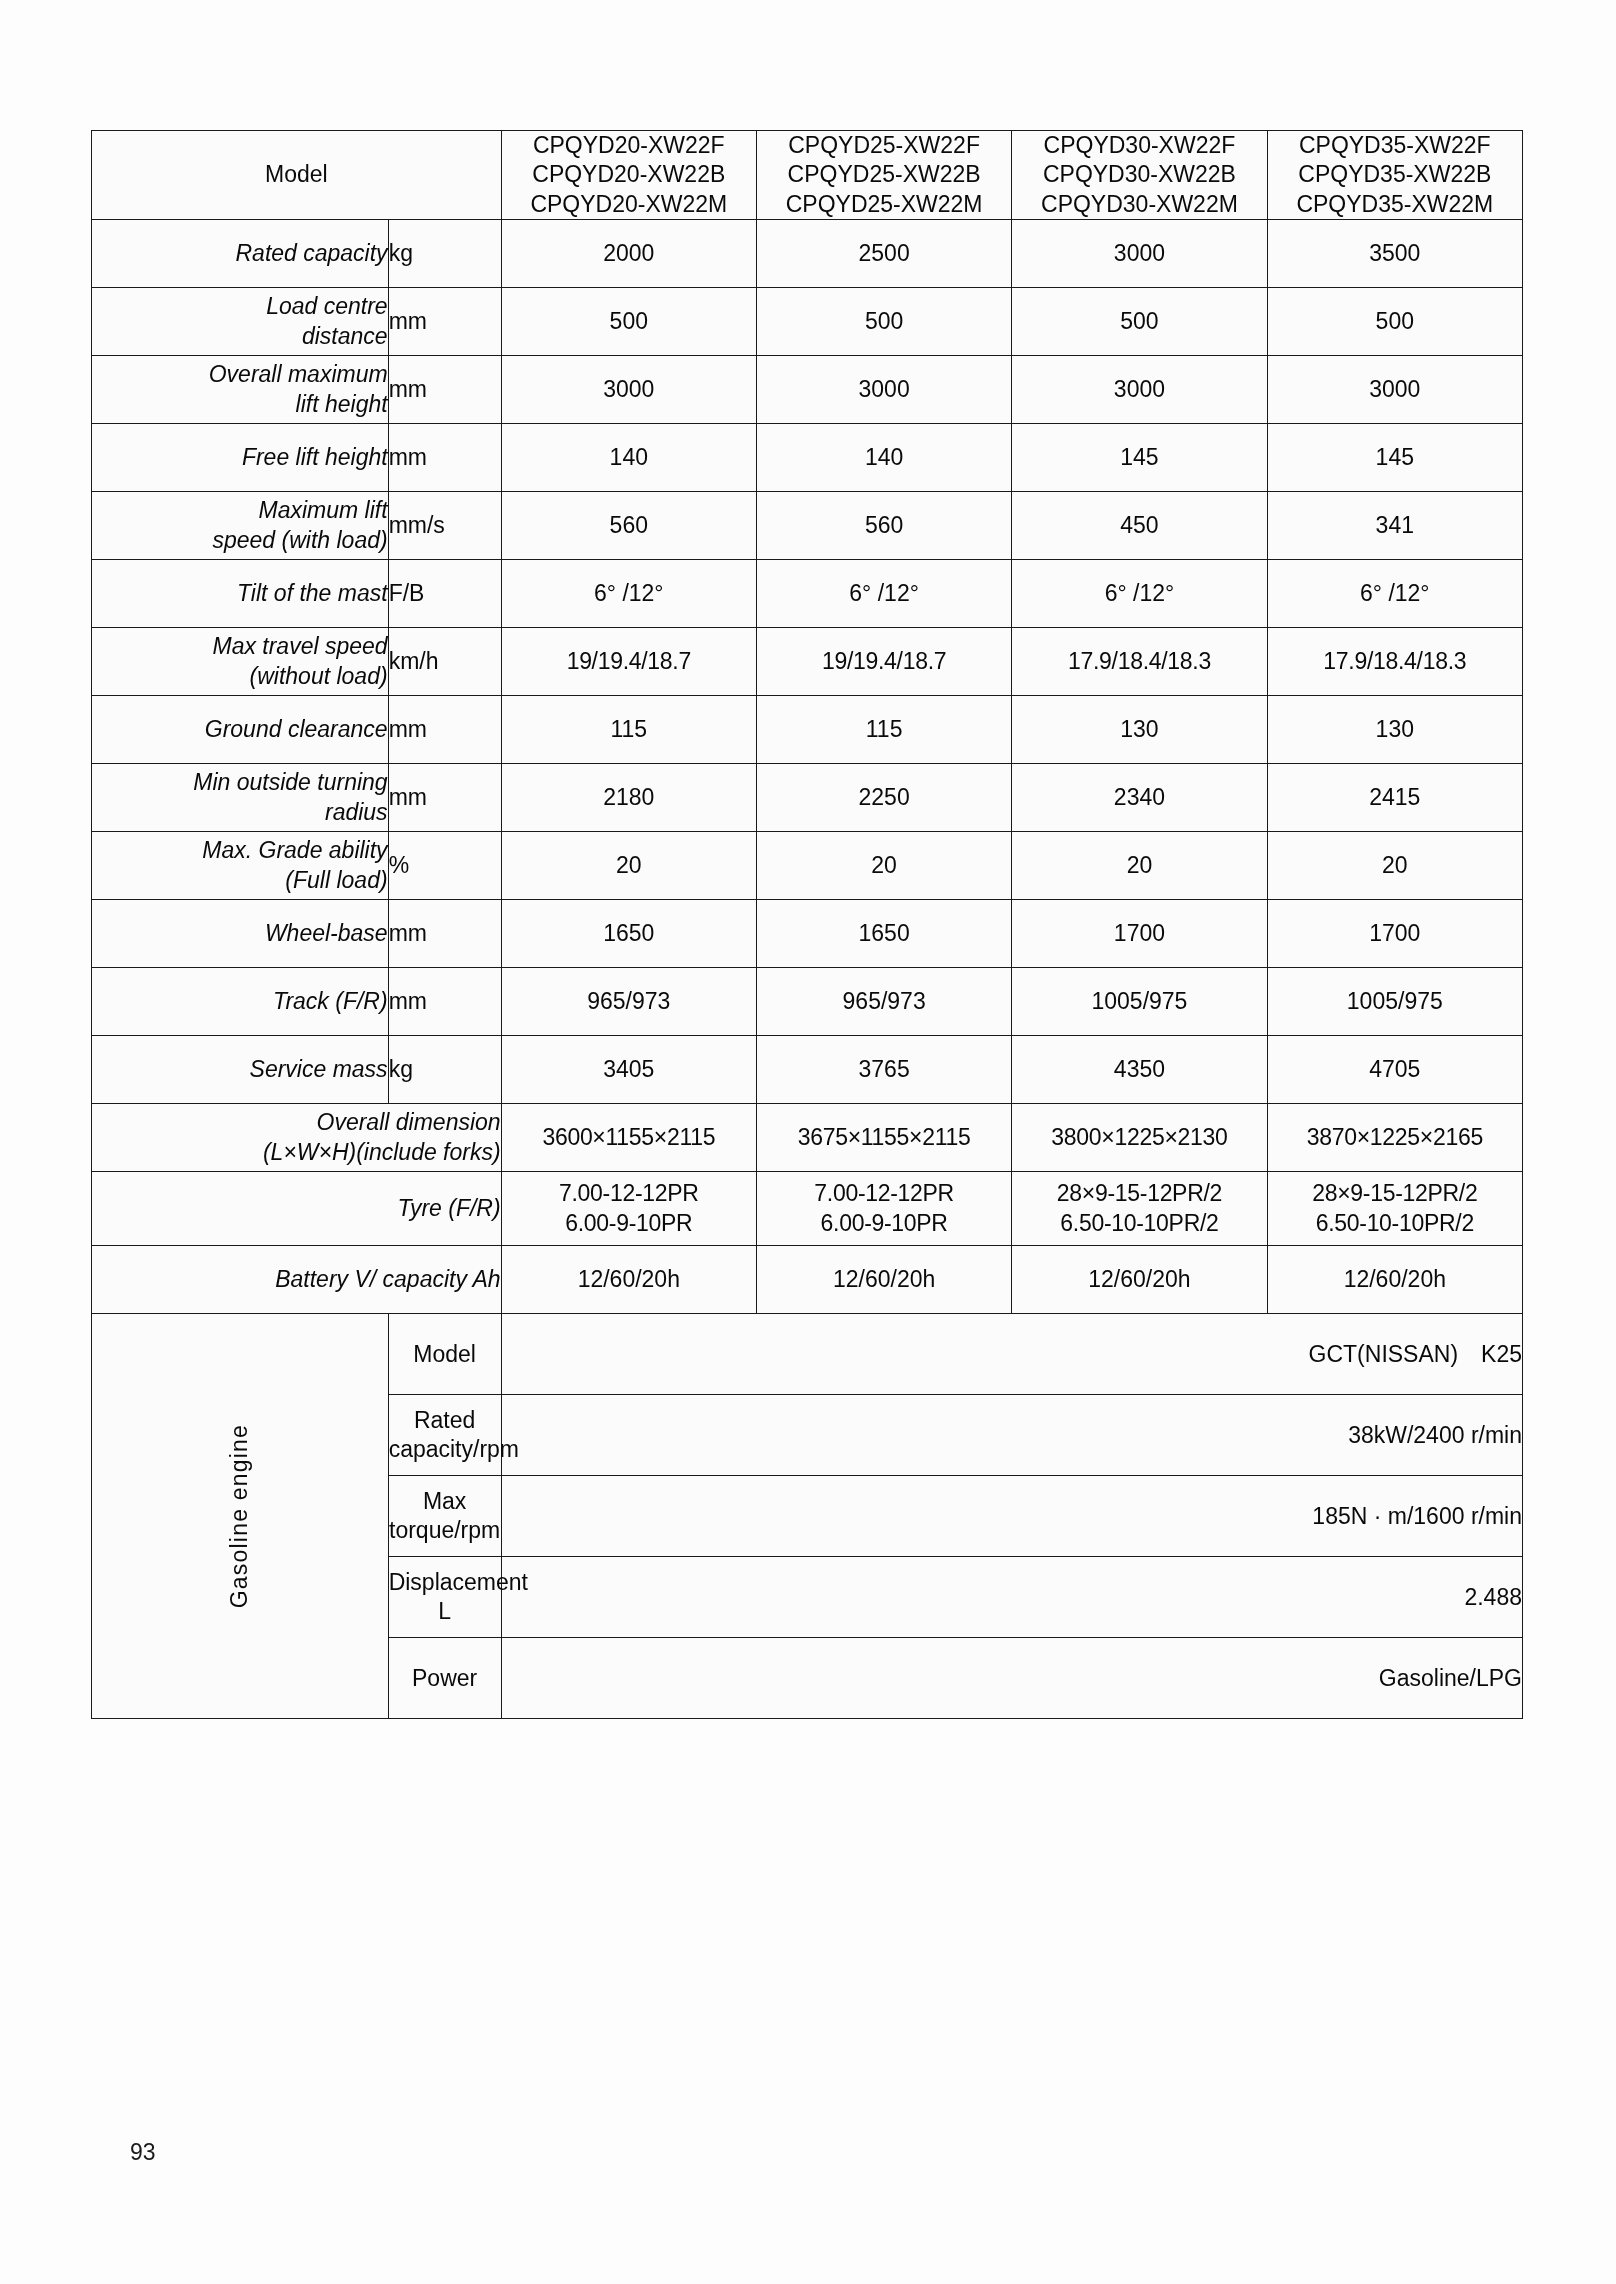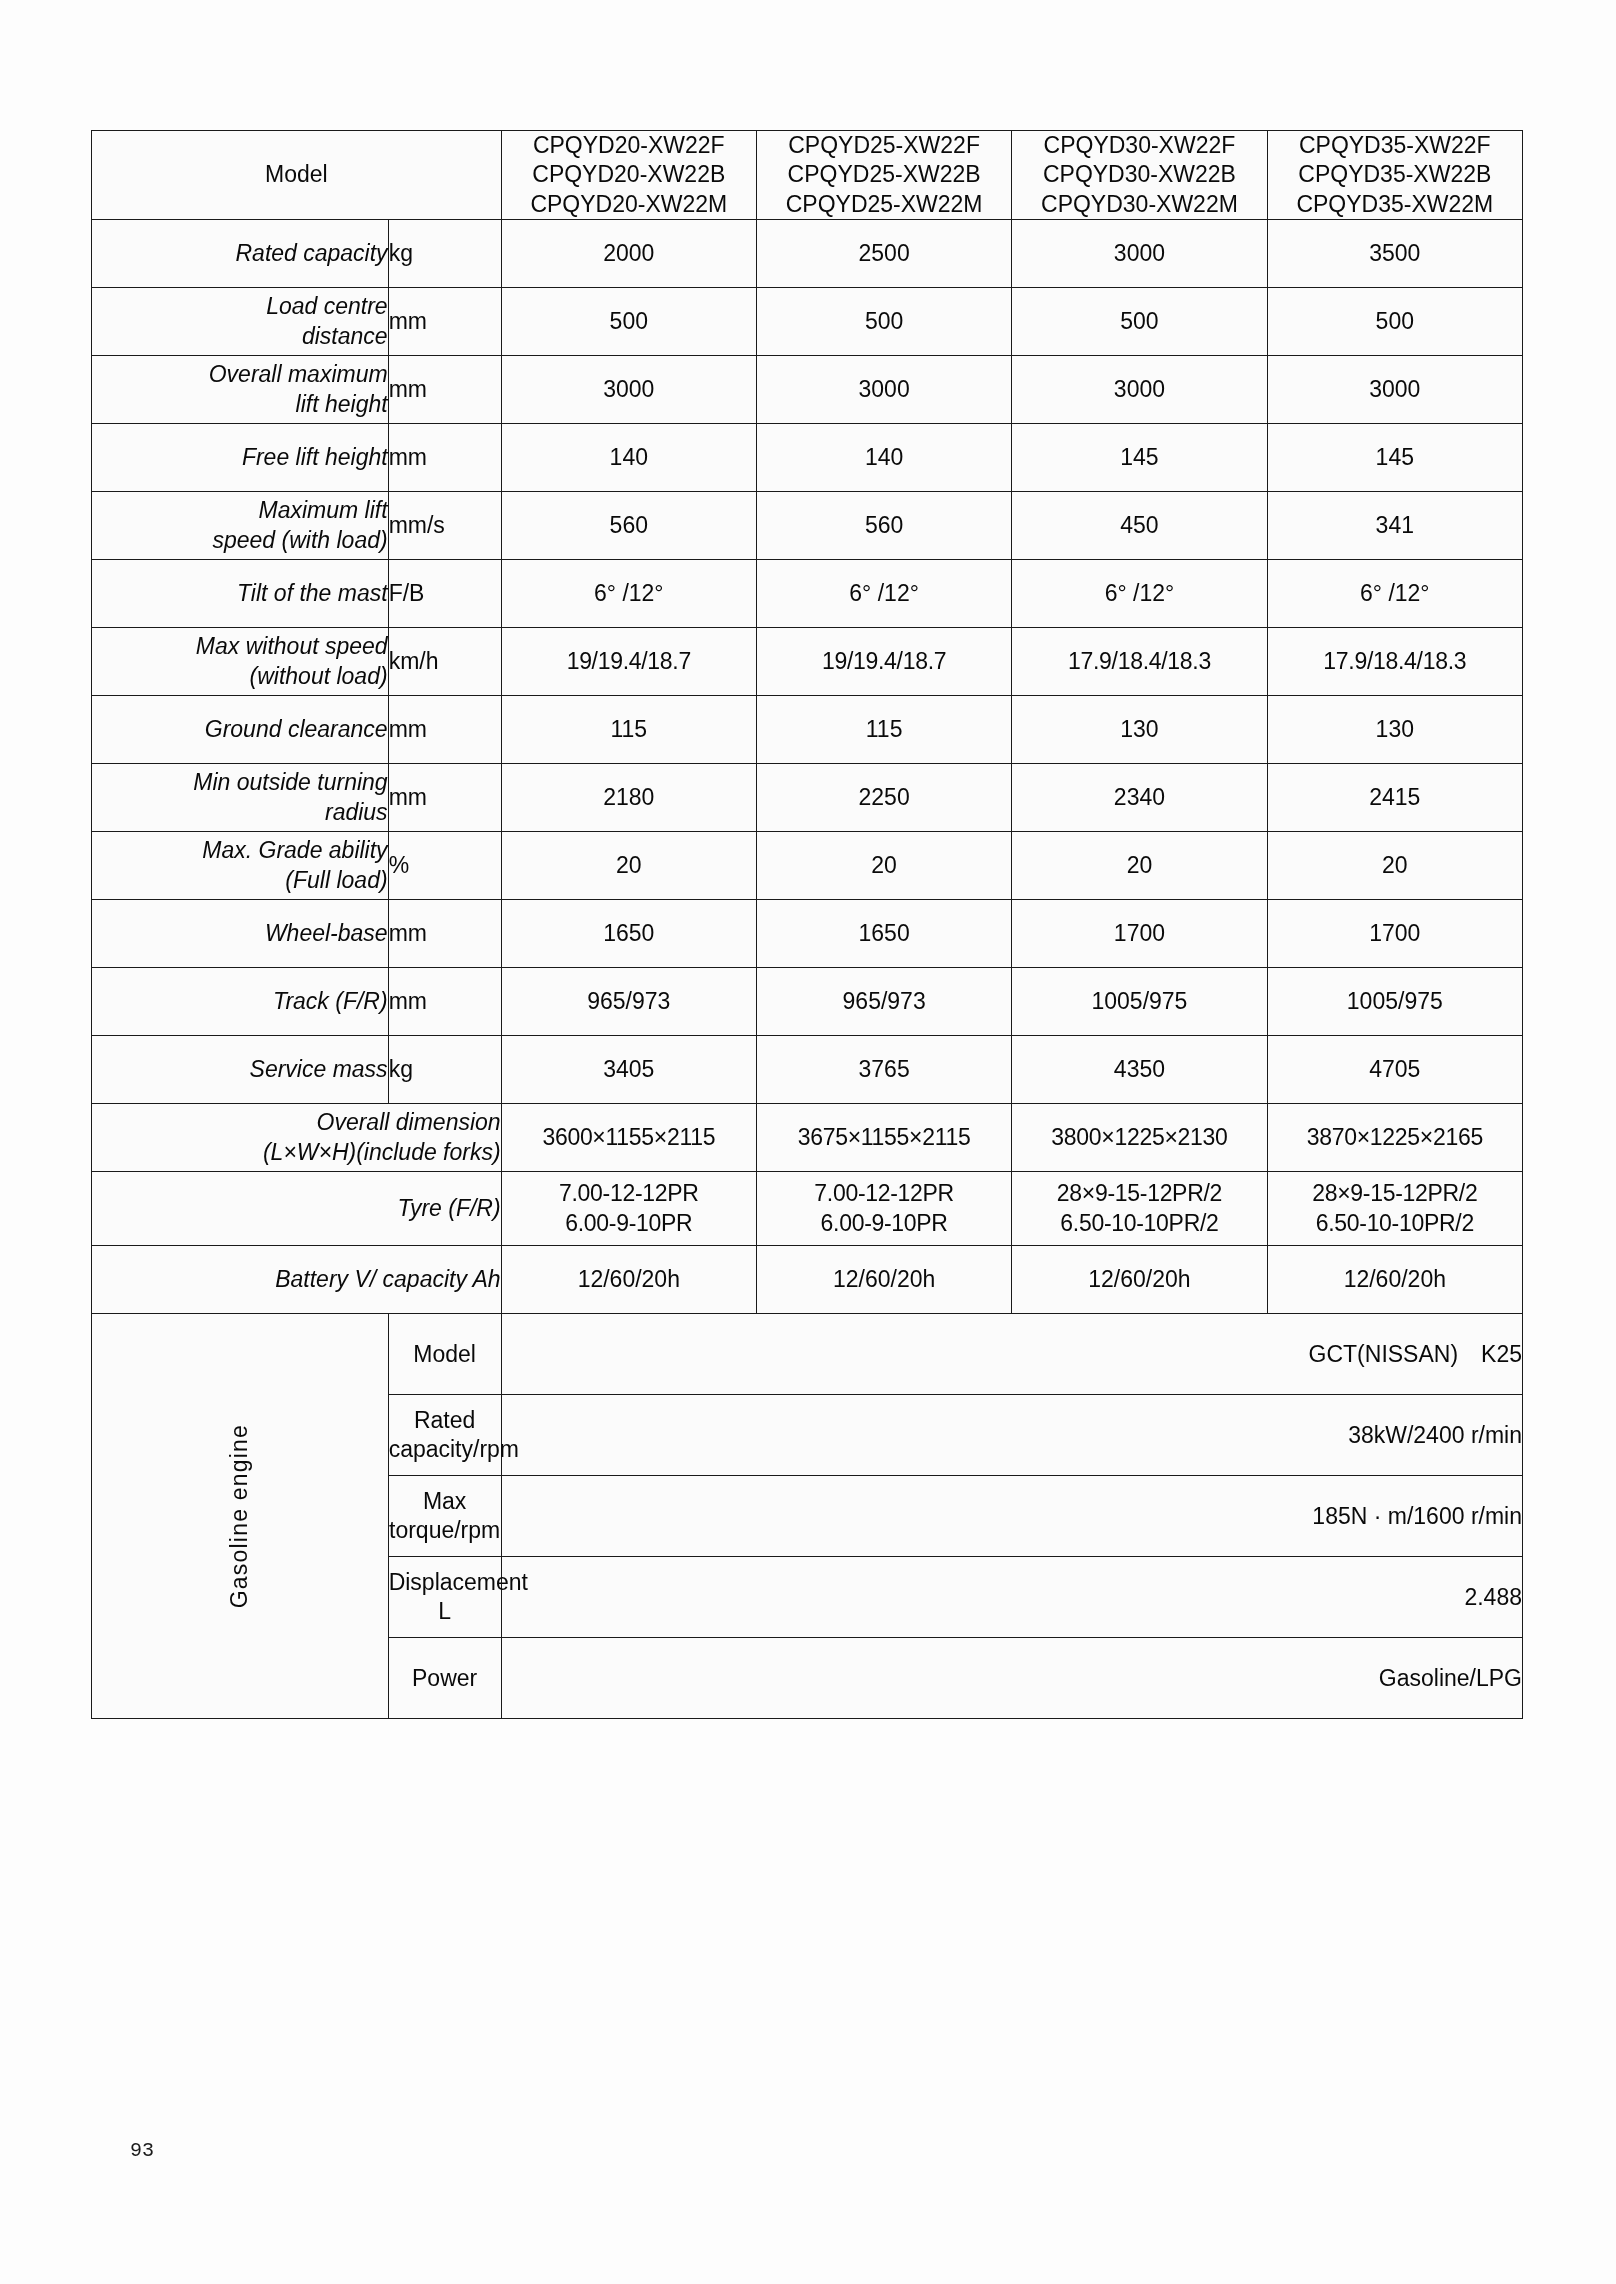--- a/index.html
+++ b/index.html
@@ -116,22 +116,22 @@
     text-align: right;
     padding: 11px 6.2px;
     font-size: 24px;
   }
 
   
   #folio {
     position: absolute;
     left: 130px;
     top: 2139px;
-    font-family: Liberation Mono, monospace;
-    font-size: 20px;
+    font-family: Liberation Sans, sans-serif;
+    font-size: 23px;
     color: #1a1a1a;
   }
 </style>
 </head>
 <body>
 
 <div id="page">
 
   <table class="spec">
     <colgroup>
@@ -226,21 +226,21 @@
         <td class="lbl">Tilt of the mast</td>
         <td class="unit">F/B</td>
         <td class="val">6° /12°</td>
         <td class="val">6° /12°</td>
         <td class="val">6° /12°</td>
         <td class="val">6° /12°</td>
       </tr>
 
       <tr class="r-med">
         <td class="lbl two-line">
-          <span>Max without speed</span>
+          <span>Max travel speed</span>
           <span>(without load)</span>
         </td>
         <td class="unit">km/h</td>
         <td class="val-fit">19/19.4/18.7</td>
         <td class="val-fit">19/19.4/18.7</td>
         <td class="val-fit">17.9/18.4/18.3</td>
         <td class="val-fit">17.9/18.4/18.3</td>
       </tr>
 
       <tr class="r-med">

